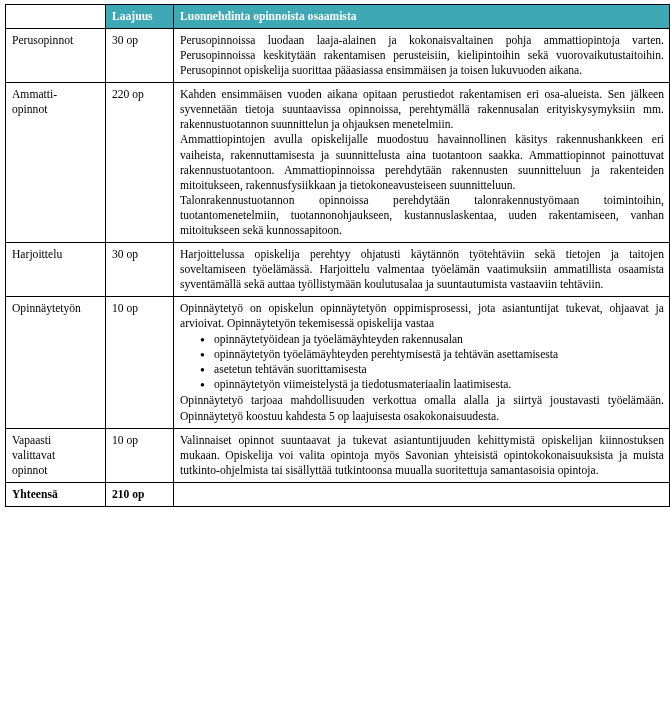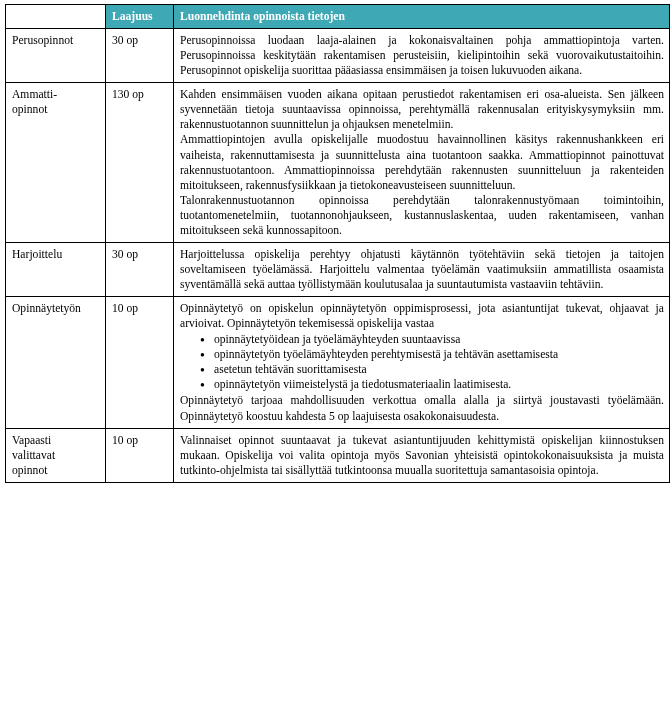--- a/index.html
+++ b/index.html
@@ -87,36 +87,36 @@
   <table class="curriculum">
     <colgroup>
       <col class="c-name">
       <col class="c-scope">
       <col class="c-desc">
     </colgroup>
     <thead>
       <tr>
         <th class="hdr-blank"></th>
         <th>Laajuus</th>
-        <th>Luonnehdinta opinnoista tietojen</th>
+        <th>Luonnehdinta opinnoista osaamista</th>
       </tr>
     </thead>
     <tbody>
 
       <tr>
         <td class="name-cell">Perusopinnot</td>
         <td class="scope-cell">30 op</td>
         <td class="desc-cell">
           <p>Perusopinnoissa luodaan laaja-alainen ja kokonaisvaltainen pohja ammattiopintoja varten. Perusopinnoissa keskitytään rakentamisen perusteisiin, kielipintoihin sekä vuorovaikutustaitoihin. Perusopinnot opiskelija suorittaa pääasiassa ensimmäisen ja toisen lukuvuoden aikana.</p>
         </td>
       </tr>
 
       <tr>
         <td class="name-cell">Ammatti-<br>opinnot</td>
-        <td class="scope-cell">130 op</td>
+        <td class="scope-cell">220 op</td>
         <td class="desc-cell">
           <p>Kahden ensimmäisen vuoden aikana opitaan perustiedot rakentamisen eri osa-alueista. Sen jälkeen syvennetään tietoja suuntaavissa opinnoissa, perehtymällä rakennusalan erityiskysymyksiin mm. rakennustuotannon suunnittelun ja ohjauksen menetelmiin.</p>
           <p>Ammattiopintojen avulla opiskelijalle muodostuu havainnollinen käsitys rakennushankkeen eri vaiheista, rakennuttamisesta ja suunnittelusta aina tuotantoon saakka. Ammattiopinnot painottuvat rakennustuotantoon. Ammattiopinnoissa perehdytään rakennusten suunnitteluun ja rakenteiden mitoitukseen, rakennusfysiikkaan ja tietokoneavusteiseen suunnitteluun.</p>
           <p>Talonrakennustuotannon opinnoissa perehdytään talonrakennustyömaan toimintoihin, tuotantomenetelmiin, tuotannonohjaukseen, kustannuslaskentaa, uuden rakentamiseen, vanhan mitoitukseen sekä kunnossapitoon.</p>
         </td>
       </tr>
 
       <tr>
         <td class="name-cell">Harjoittelu</td>
         <td class="scope-cell">30 op</td>
@@ -124,33 +124,38 @@
           <p>Harjoittelussa opiskelija perehtyy ohjatusti käytännön työtehtäviin sekä tietojen ja taitojen soveltamiseen työelämässä. Harjoittelu valmentaa työelämän vaatimuksiin ammatillista osaamista syventämällä sekä auttaa työllistymään koulutusalaa ja suuntautumista vastaaviin tehtäviin.</p>
         </td>
       </tr>
 
       <tr>
         <td class="name-cell">Opinnäytetyön</td>
         <td class="scope-cell">10 op</td>
         <td class="desc-cell">
           <p>Opinnäytetyö on opiskelun opinnäytetyön oppimisprosessi, jota asiantuntijat tukevat, ohjaavat ja arvioivat. Opinnäytetyön tekemisessä opiskelija vastaa</p>
           <ul class="bullets">
-            <li>opinnäytetyöidean ja työelämäyhteyden suuntaavissa</li>
+            <li>opinnäytetyöidean ja työelämäyhteyden rakennusalan</li>
             <li>opinnäytetyön työelämäyhteyden perehtymisestä ja tehtävän asettamisesta</li>
             <li>asetetun tehtävän suorittamisesta</li>
             <li>opinnäytetyön viimeistelystä ja tiedotusmateriaalin laatimisesta.</li>
           </ul>
           <p> Opinnäytetyö tarjoaa mahdollisuuden verkottua omalla alalla ja siirtyä joustavasti työelämään. Opinnäytetyö koostuu kahdesta 5 op laajuisesta osakokonaisuudesta.</p>
         </td>
       </tr>
 
       <tr>
         <td class="name-cell">Vapaasti<br>valittavat<br>opinnot</td>
         <td class="scope-cell">10 op</td>
         <td class="desc-cell">
           <p>Valinnaiset opinnot suuntaavat ja tukevat asiantuntijuuden kehittymistä opiskelijan kiinnostuksen mukaan. Opiskelija voi valita opintoja myös Savonian yhteisistä opintokokonaisuuksista ja muista tutkinto-ohjelmista tai sisällyttää tutkintoonsa muualla suoritettuja samantasoisia opintoja.</p>
         </td>
       </tr>
 
+      <tr class="total-row">
+        <td class="name-cell">Yhteensä</td>
+        <td class="scope-cell">210 op</td>
+        <td class="desc-cell"></td>
+      </tr>
 
     </tbody>
   </table>
 </div>
 
 </body></html>

